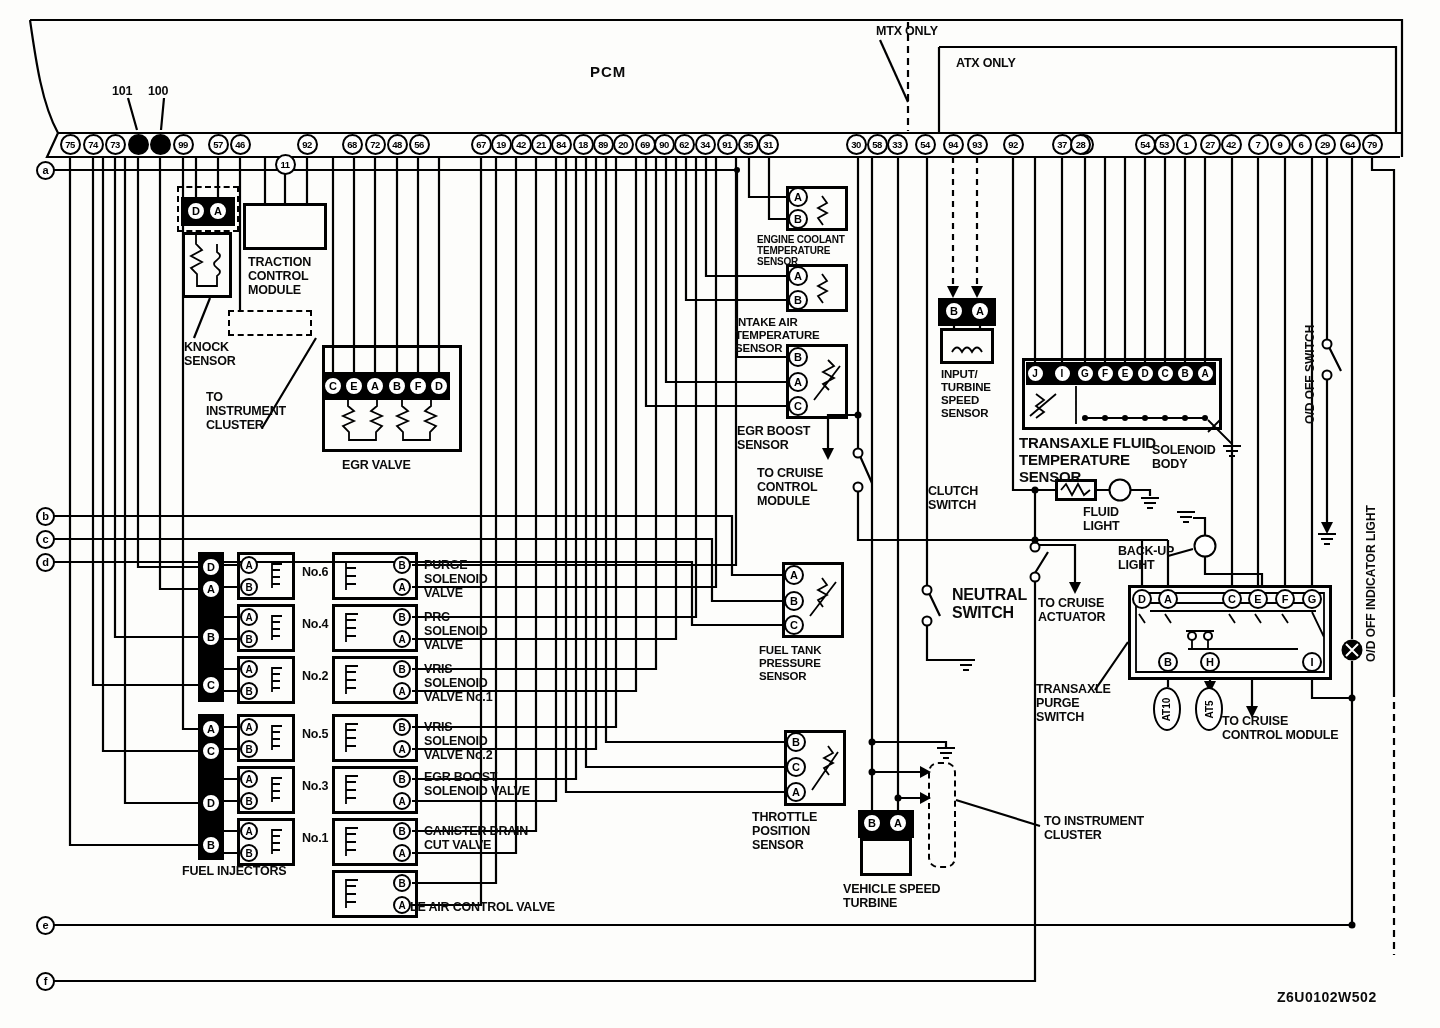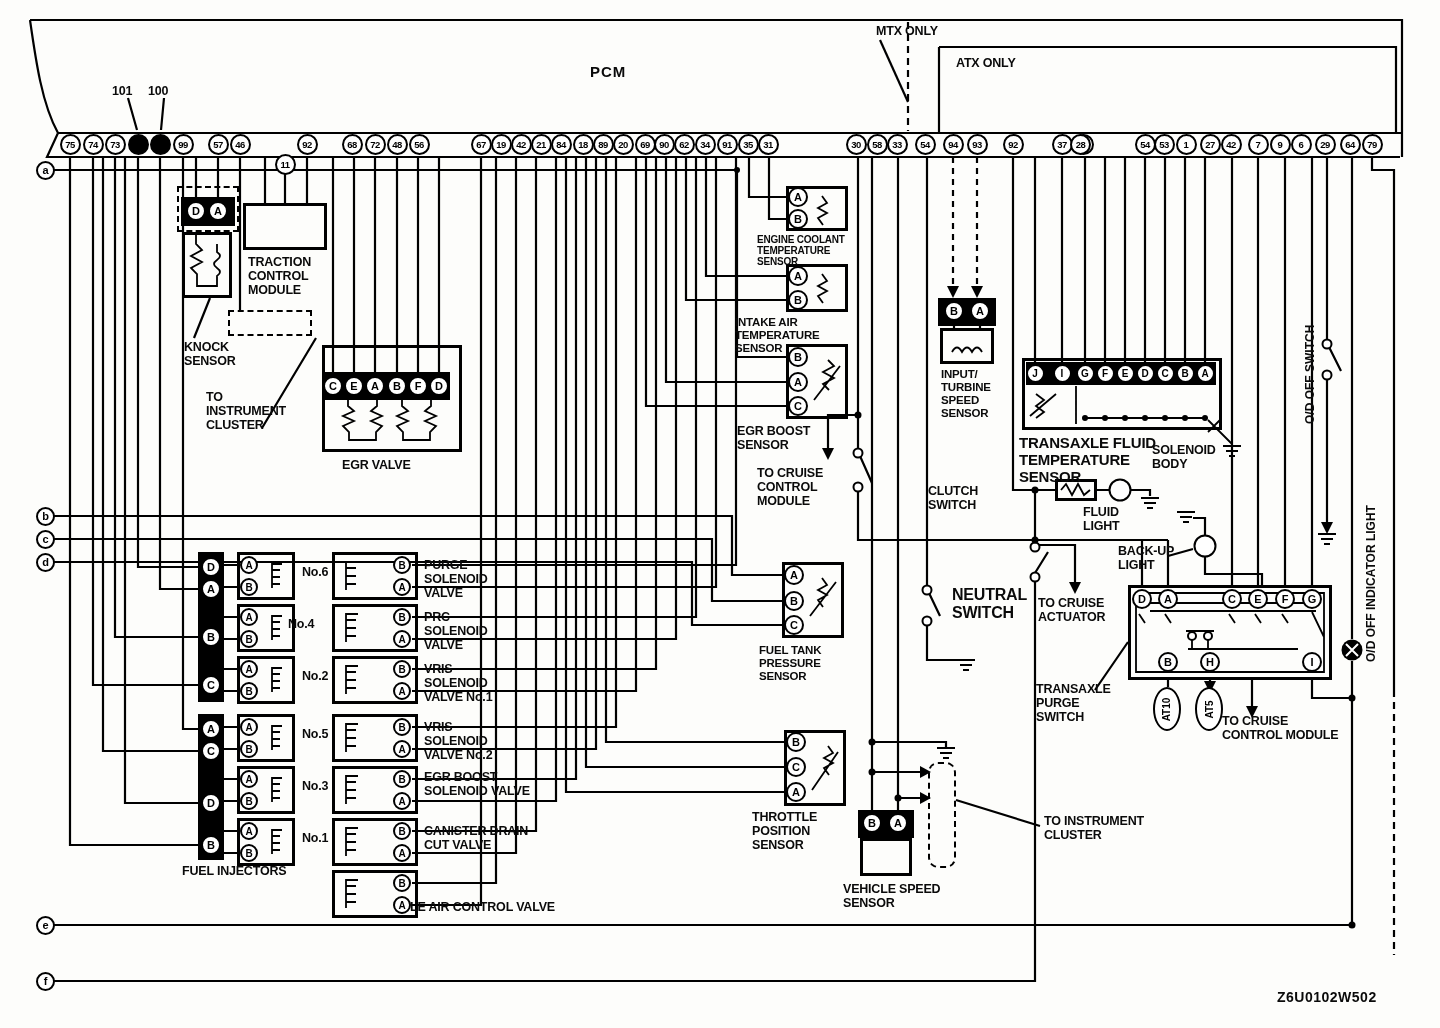--- a/index.html
+++ b/index.html
@@ -234,21 +234,21 @@
 SENSOR</div>
 <div class="lbl" style="left:248px;top:255px">TRACTION
 CONTROL
 MODULE</div>
 <div class="lbl" style="left:206px;top:390px">TO
 INSTRUMENT
 CLUSTER</div>
 <div class="lbl" style="left:342px;top:458px">EGR VALVE</div>
 <div class="lbl" style="left:182px;top:864px">FUEL INJECTORS</div>
 <div class="lbl" style="left:302px;top:565px">No.6</div>
-<div class="lbl" style="left:288px;top:617px">No.4</div>
+<div class="lbl" style="left:302px;top:617px">No.4</div>
 <div class="lbl" style="left:302px;top:669px">No.2</div>
 <div class="lbl" style="left:302px;top:727px">No.5</div>
 <div class="lbl" style="left:302px;top:779px">No.3</div>
 <div class="lbl" style="left:302px;top:831px">No.1</div>
 <div class="lbl" style="left:424px;top:558px">PURGE
 SOLENOID
 VALVE</div>
 <div class="lbl" style="left:424px;top:610px">PRC
 SOLENOID
 VALVE</div>
@@ -278,21 +278,21 @@
 SWITCH</div>
 <div class="lbl" style="left:952px;top:586px;font-size:16px">NEUTRAL
 SWITCH</div>
 <div class="lbl" style="left:759px;top:644px;font-size:11.5px">FUEL TANK
 PRESSURE
 SENSOR</div>
 <div class="lbl" style="left:752px;top:810px">THROTTLE
 POSITION
 SENSOR</div>
 <div class="lbl" style="left:843px;top:882px">VEHICLE SPEED
-SENSOR</div>
+TURBINE</div>
 <div class="lbl" style="left:1044px;top:814px">TO INSTRUMENT
 CLUSTER</div>
 <div class="lbl" style="left:941px;top:368px;font-size:11.5px">INPUT/
 TURBINE
 SPEED
 SENSOR</div>
 <div class="lbl" style="left:1019px;top:435px;font-size:15px">TRANSAXLE FLUID
 TEMPERATURE
 SENSOR</div>
 <div class="lbl" style="left:1152px;top:443px">SOLENOID

